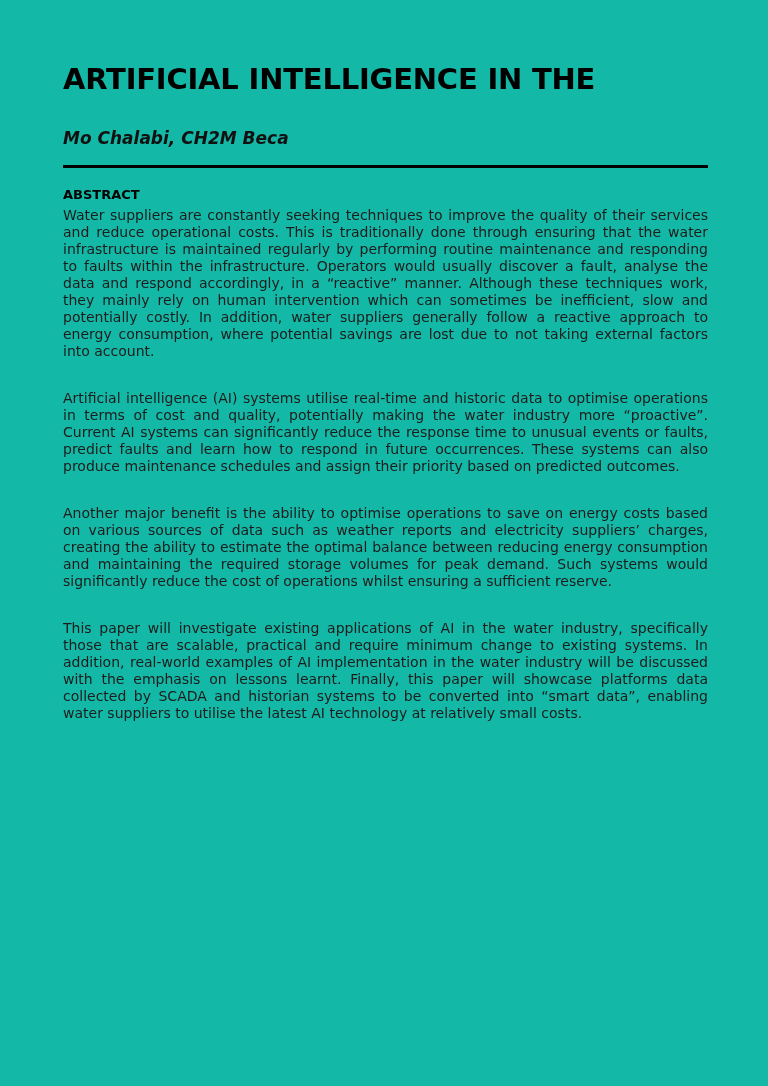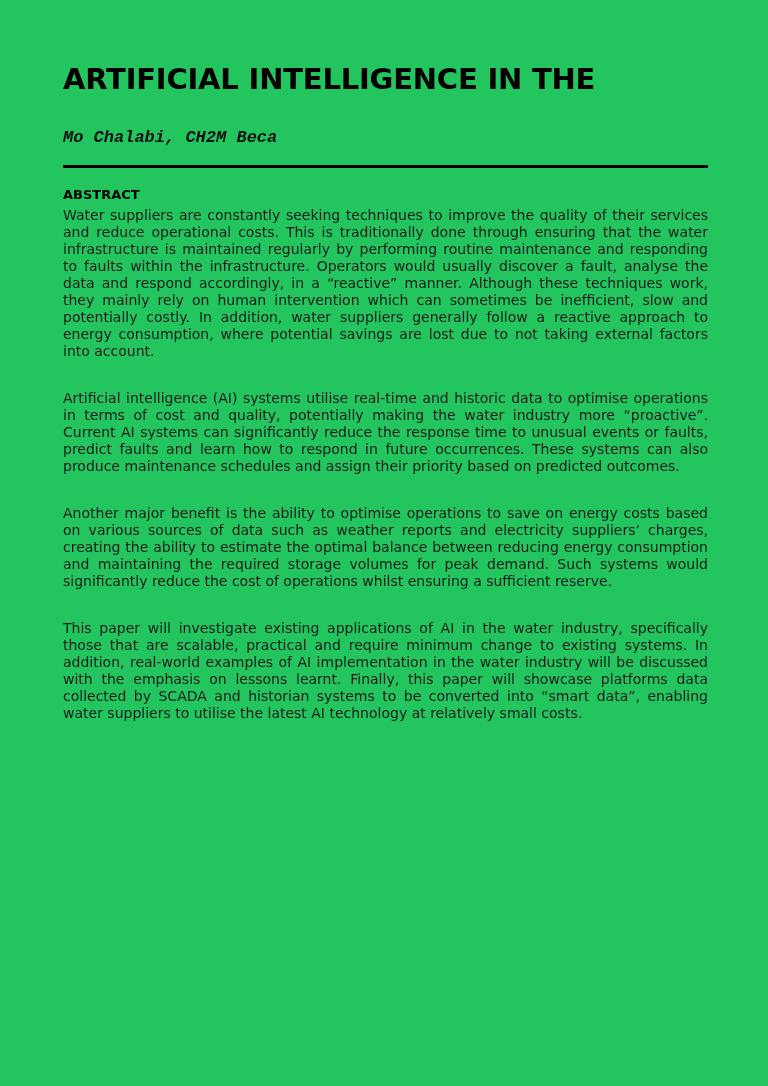--- a/index.html
+++ b/index.html
@@ -6,21 +6,21 @@
   html, body {
     margin: 0;
     padding: 0;
     background: #ffffff;
   }
   .page {
     position: relative;
     width: 768px;
     height: 1086px;
     margin: 0 auto;
-    background: #22c55e;
+    background: #14b8a6;
     padding: 62px 60px 16px 63px;
     overflow: hidden;
     font-family: "DejaVu Sans", "Liberation Sans", sans-serif;
     color: #1c1c1c;
   }
   .title {
     margin: 0;
     font-size: 29px;
     line-height: 35px;
     font-weight: bold;
@@ -31,21 +31,20 @@
     display: block;
     white-space: nowrap;
   }
   .author {
     margin: 31px 0 0 0;
     font-size: 17px;
     line-height: 20px;
     font-weight: bold;
     font-style: italic;
     color: #111111;
-    font-family: Liberation Mono, monospace;
   }
   .rule {
     margin-top: 17px;
     height: 3px;
     width: 645px;
     background: #000000;
   }
   .abstract-heading {
     margin: 18px 0 3px 0;
     font-size: 13px;

